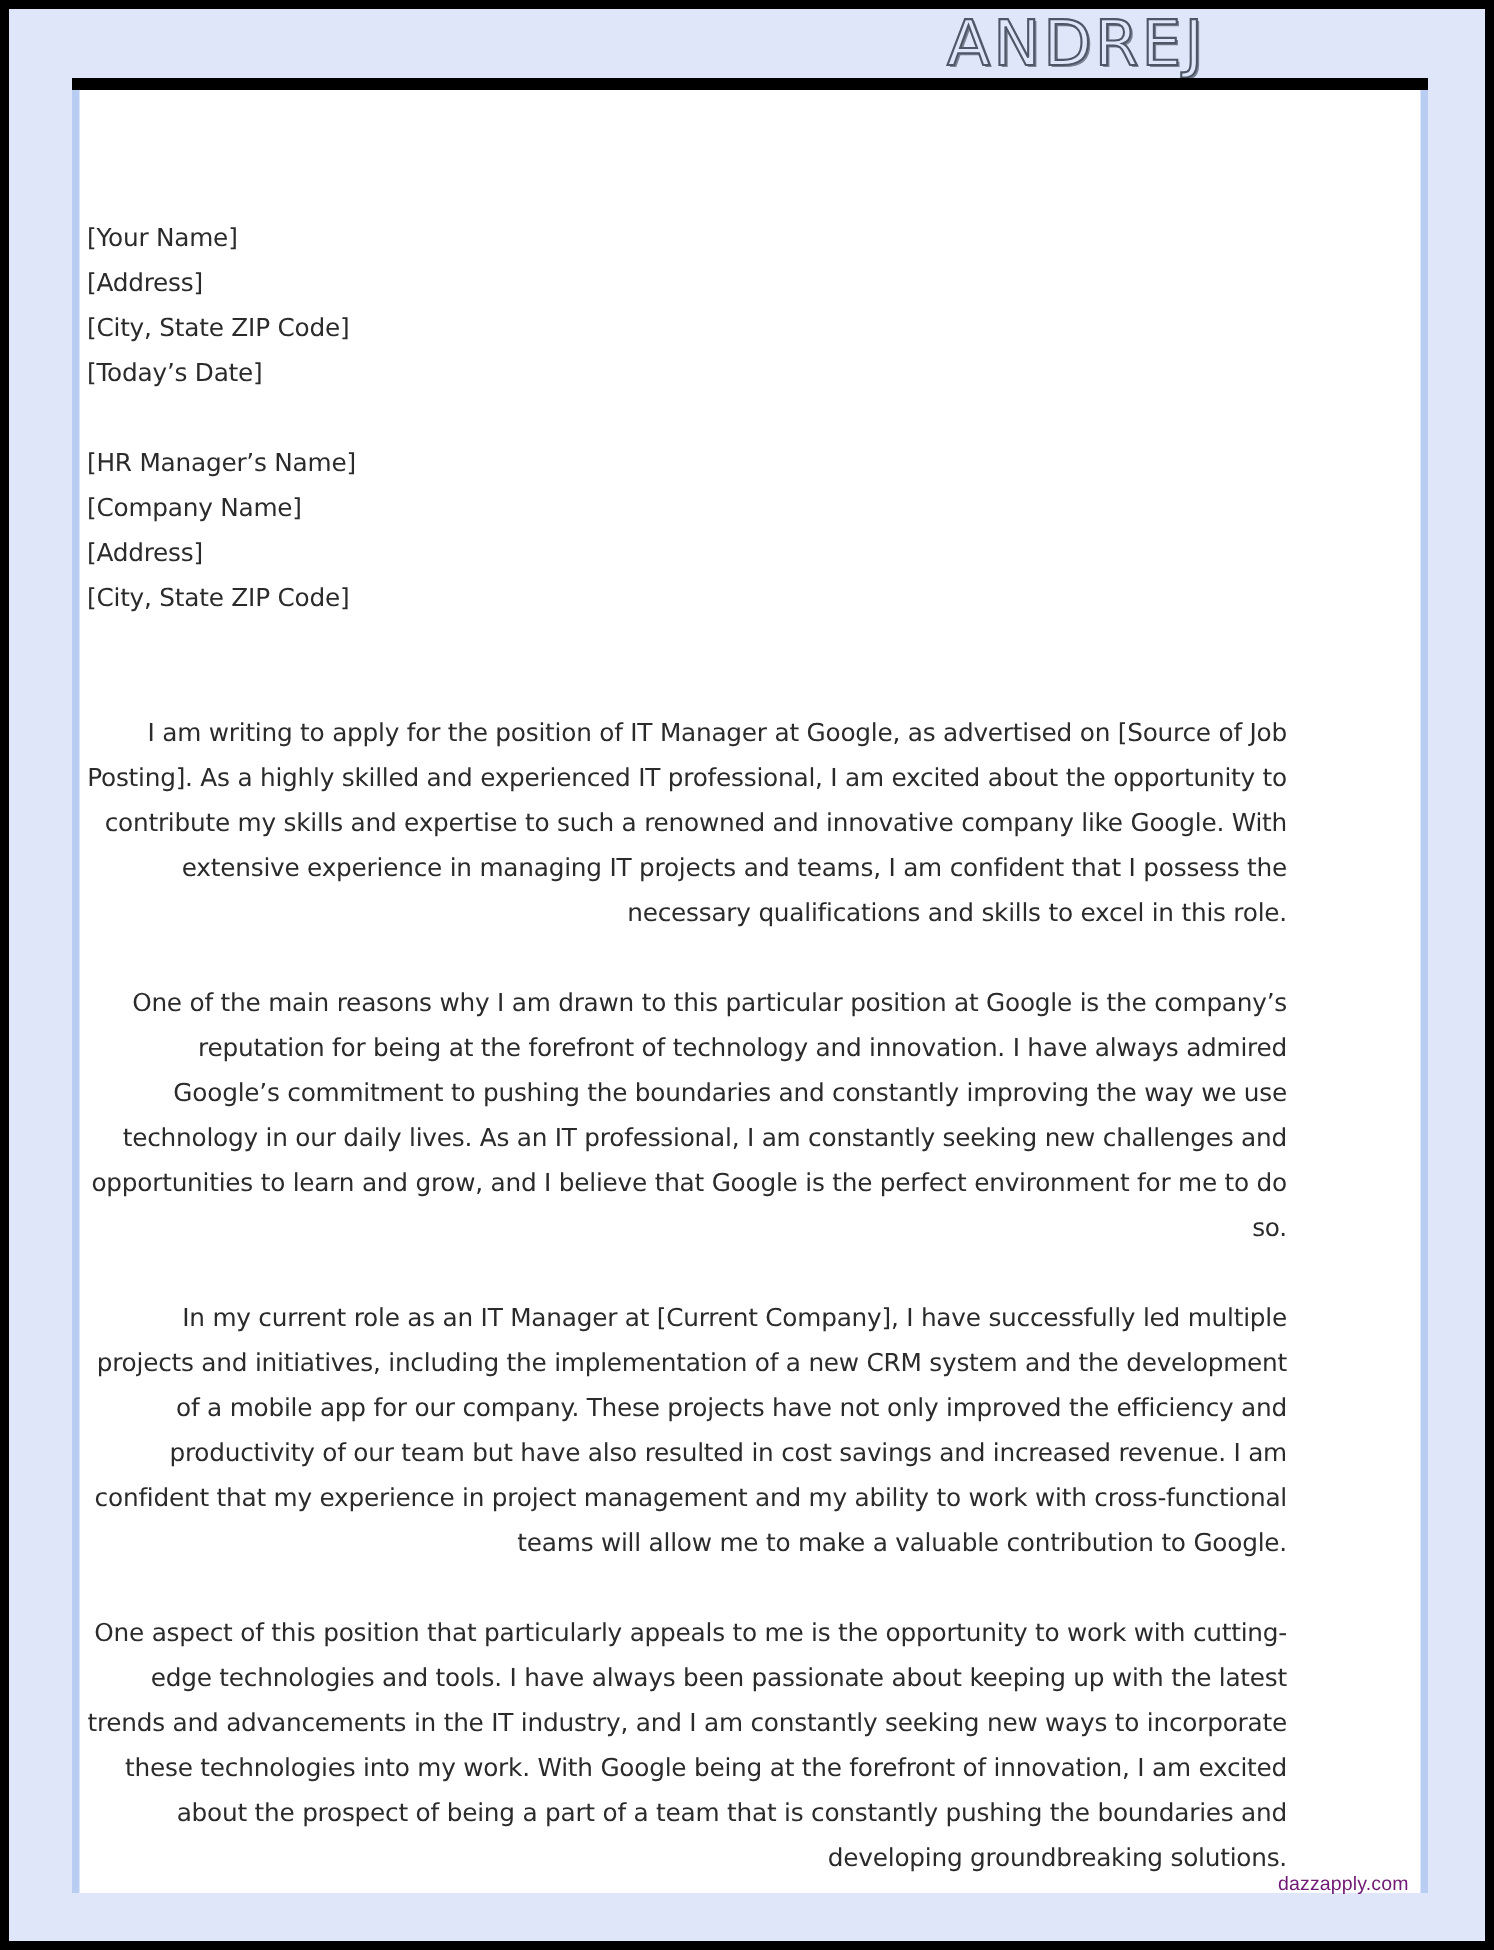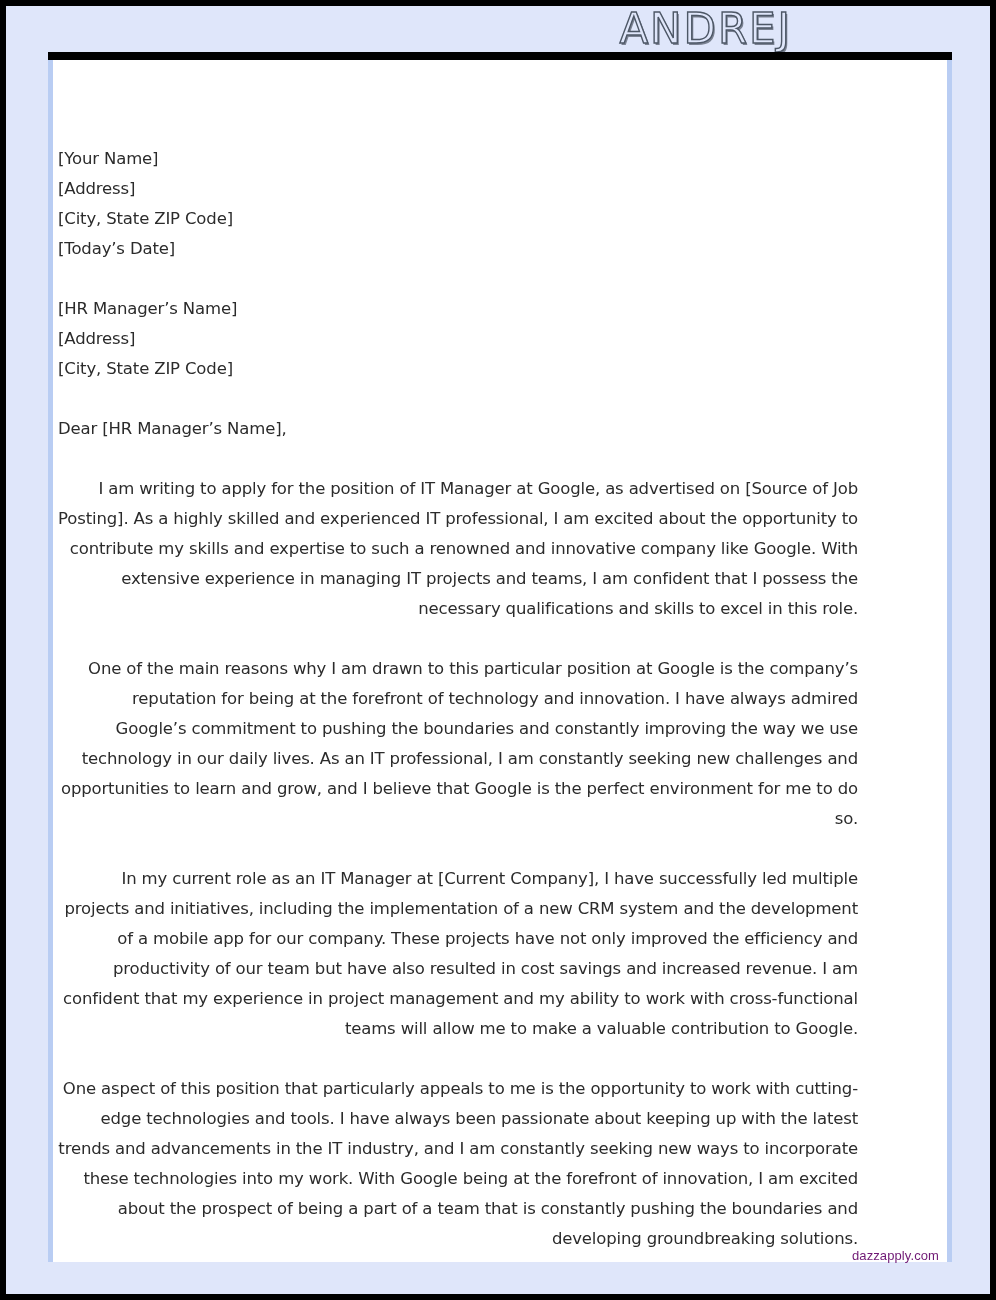--- a/index.html
+++ b/index.html
@@ -33,21 +33,21 @@
     top: 6px;
     width: 984px;
     height: 1288px;
     background: #dfe6fa;
     overflow: hidden;
   }
 
   
   #header-band {
     position: absolute;
-    left: 0;
+    left: 12px;
     top: 0;
     width: 824px;
     height: 46px;
     background: #dfe6fa;
   }
   #header-name {
     position: absolute;
     right: 38px;
     top: -2px;
     font-family: "DejaVu Sans", sans-serif;
@@ -148,27 +148,27 @@
         <span class="addr-line">[Your Name]</span>
         <span class="addr-line">[Address]</span>
         <span class="addr-line">[City, State ZIP Code]</span>
         <span class="addr-line">[Today’s Date]</span>
       </div>
 
       <div class="block-gap"></div>
 
       <div>
         <span class="addr-line">[HR Manager’s Name]</span>
+        <span class="addr-line">[Company Name]</span>
         <span class="addr-line">[Address]</span>
         <span class="addr-line">[City, State ZIP Code]</span>
       </div>
 
       <div class="block-gap"></div>
 
-      <span class="salutation">Dear [HR Manager’s Name],</span>
 
       <div class="block-gap"></div>
 
       <span class="body-para">I am writing to apply for the position of IT Manager at Google, as advertised on [Source of Job Posting]. As a highly skilled and experienced IT professional, I am excited about the opportunity to contribute my skills and expertise to such a renowned and innovative company like Google. With extensive experience in managing IT projects and teams, I am confident that I possess the necessary qualifications and skills to excel in this role.</span>
 
       <div class="block-gap"></div>
 
       <span class="body-para">One of the main reasons why I am drawn to this particular position at Google is the company’s reputation for being at the forefront of technology and innovation. I have always admired Google’s commitment to pushing the boundaries and constantly improving the way we use technology in our daily lives. As an IT professional, I am constantly seeking new challenges and opportunities to learn and grow, and I believe that Google is the perfect environment for me to do so.</span>
 
       <div class="block-gap"></div>

